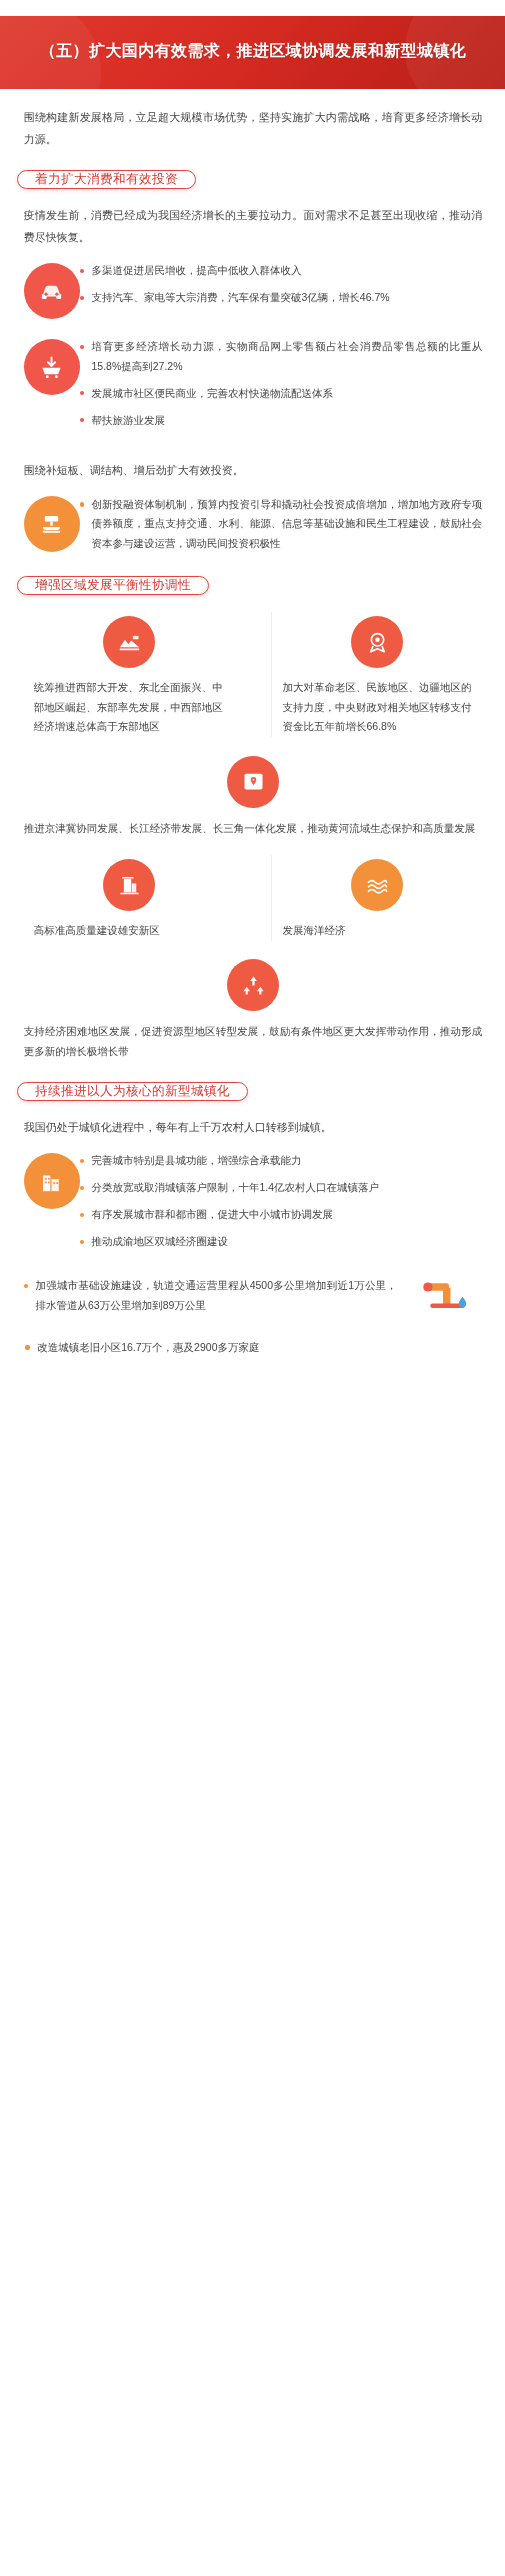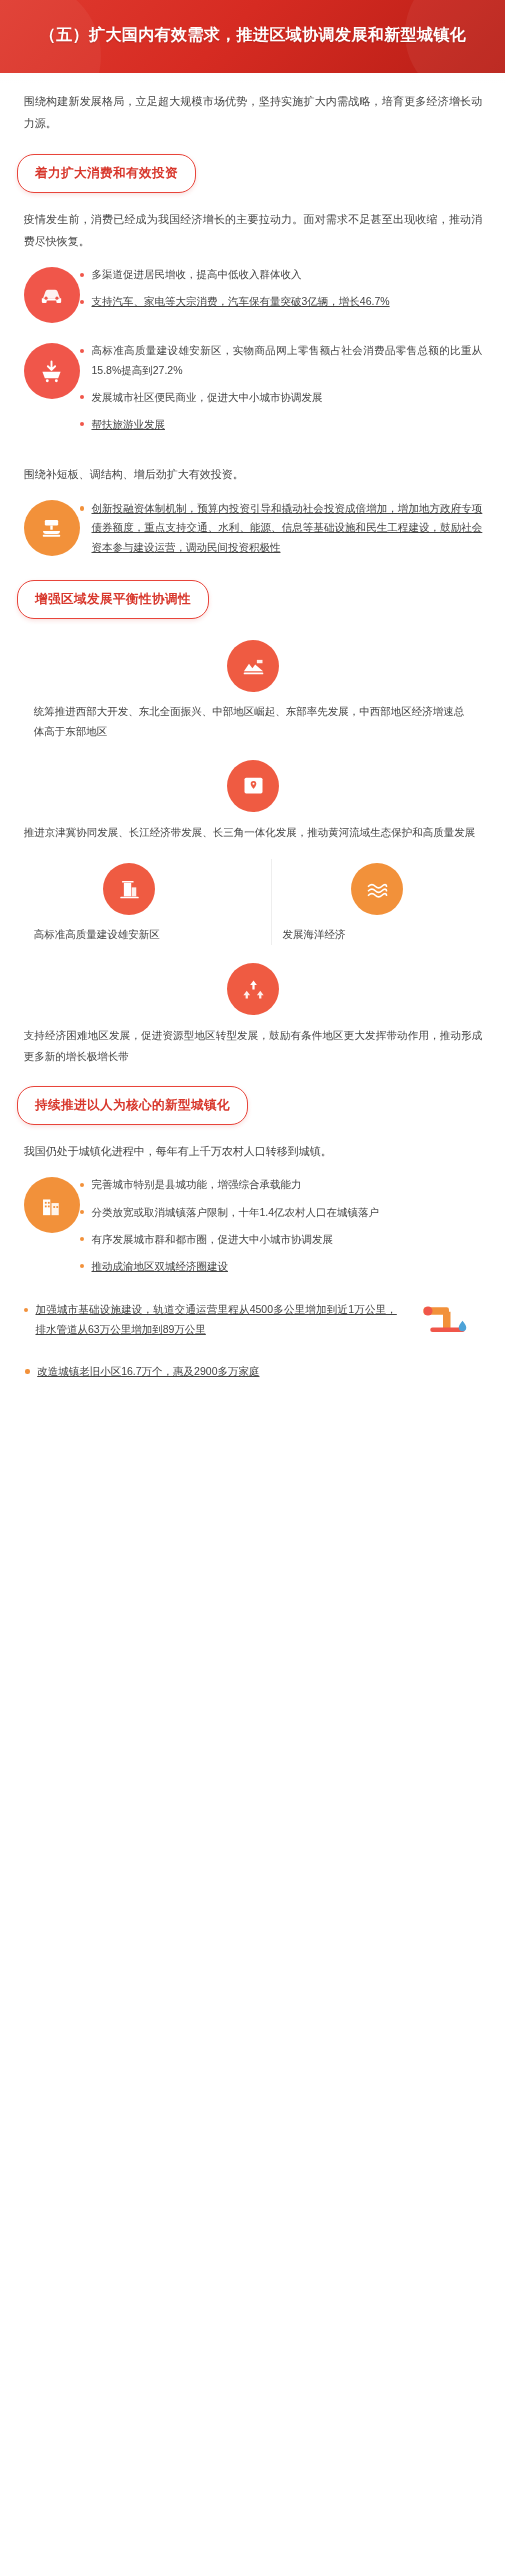--- a/index.html
+++ b/index.html
@@ -7,20 +7,21 @@
     width: 506px;
     background: #ffffff;
     font-family: "Liberation Sans", "DejaVu Sans", sans-serif;
     color: #333;
   }
   .page {
     width: 506px;
     position: relative;
     background: linear-gradient(180deg, #f7f7f7 0%, #ffffff 6%, #ffffff 100%);
     padding-bottom: 8.4px;
+    margin-top: 16px;
   }
   
   .banner {
     position: relative;
     background: linear-gradient(135deg, #e03a2f 0%, #d62b22 45%, #b81e16 100%);
     padding: 22px 20px 25px 20px;
     overflow: hidden;
   }
   .banner:after {
     content:"";
@@ -65,22 +66,22 @@
     display: flex;
     align-items: center;
   }
   .pill {
     display: inline-block;
     background: #fff;
     border: 1.7px solid #e8443a;
     border-radius: 17px;
     color: #d8372c;
     font-size: 12.6px;
-    font-weight: bold;
-    padding: 10px 17px;
+    font-weight: normal;
+    padding: 0 17px;
     box-shadow: 0 1.7px 4.2px rgba(216,55,44,0.15);
     letter-spacing: 0.4px;
   }
   .para {
     font-size: 11px;
     line-height: 2.0;
     color: #444;
     padding: 10px 6.7px 3.4px 6.7px;
     text-align: justify;
   }
@@ -106,21 +107,21 @@
   .bullets { flex: 1 1 auto; padding-top: 1.7px; }
   .bullet {
     position: relative;
     font-size: 10.5px;
     line-height: 1.85;
     color: #444;
     padding-left: 11.8px;
     margin-bottom: 7.6px;
     text-align: justify;
   }
-  .bullet:last-child { margin-bottom: 0; text-decoration: underline; }
+  .bullet:last-child { margin-bottom: 0; }
   .bullet:before {
     content: "";
     position: absolute;
     left: 0; top: 7.6px;
     width: 4.2px; height: 4.2px;
     border-radius: 50%;
     background: #f0564a;
   }
   .bullet.orange:before { background: #f2913a; }
   .divider {
@@ -210,22 +211,22 @@
     <div class="icon-row">
       <div class="icon-box">
         <svg width="29" height="29" viewBox="0 0 48 48" fill="none">
           <path d="M24 9v14m0 0l-6-6m6 6l6-6" stroke="#fff" stroke-width="3.2" stroke-linecap="round" stroke-linejoin="round"></path>
           <path d="M9 26h30l-4 11H13L9 26z" fill="#fff"></path>
           <circle cx="17" cy="41" r="2.4" fill="#fff"></circle>
           <circle cx="32" cy="41" r="2.4" fill="#fff"></circle>
         </svg>
       </div>
       <div class="bullets">
-        <div class="bullet">高标准高质量建设雄安新区，实物商品网上零售额占社会消费品零售总额的比重从15.8%提高到27.2%</div>
-        <div class="bullet">发展城市社区便民商业，促进大中小城市协调发展</div>
+        <div class="bullet">培育更多经济增长动力源，实物商品网上零售额占社会消费品零售总额的比重从15.8%提高到27.2%</div>
+        <div class="bullet">发展城市社区便民商业，完善农村快递物流配送体系</div>
         <div class="bullet">帮扶旅游业发展</div>
       </div>
     </div>
 
     <div class="divider"></div>
 
     <div class="para">围绕补短板、调结构、增后劲扩大有效投资。</div>
 
     <div class="icon-row">
       <div class="icon-box orange">
@@ -248,20 +249,30 @@
     <div class="two-col">
       <div class="col">
         <div class="ci">
           <svg width="27" height="27" viewBox="0 0 48 48" fill="none">
             <path d="M7 34l9-13 6 8 5-7 14 12H7z" fill="#fff"></path>
             <path d="M30 14h10v6H30z" fill="#fff" opacity="0.9"></path>
             <path d="M8 38h32" stroke="#fff" stroke-width="3" stroke-linecap="round"></path>
           </svg>
         </div>
         <div class="col-text">统筹推进西部大开发、东北全面振兴、中部地区崛起、东部率先发展，中西部地区经济增速总体高于东部地区</div>
+      </div>
+      <div class="col">
+        <div class="ci">
+          <svg width="27" height="27" viewBox="0 0 48 48" fill="none">
+            <circle cx="24" cy="21" r="11" stroke="#fff" stroke-width="3" fill="none"></circle>
+            <circle cx="24" cy="21" r="4" fill="#fff"></circle>
+            <path d="M16 32l-4 10 12-5 12 5-4-10" stroke="#fff" stroke-width="3" fill="none" stroke-linejoin="round"></path>
+          </svg>
+        </div>
+        <div class="col-text">加大对革命老区、民族地区、边疆地区的支持力度，中央财政对相关地区转移支付资金比五年前增长66.8%</div>
       </div>
     </div>
 
     <div class="center-block">
       <div class="ci">
         <svg width="27" height="27" viewBox="0 0 48 48" fill="none">
           <rect x="8" y="10" width="32" height="28" rx="3" fill="#fff"></rect>
           <path d="M24 16a5 5 0 0 1 5 5c0 4-5 9-5 9s-5-5-5-9a5 5 0 0 1 5-5z" fill="#ef5b42"></path>
           <circle cx="24" cy="21" r="1.8" fill="#fff"></circle>
         </svg>

